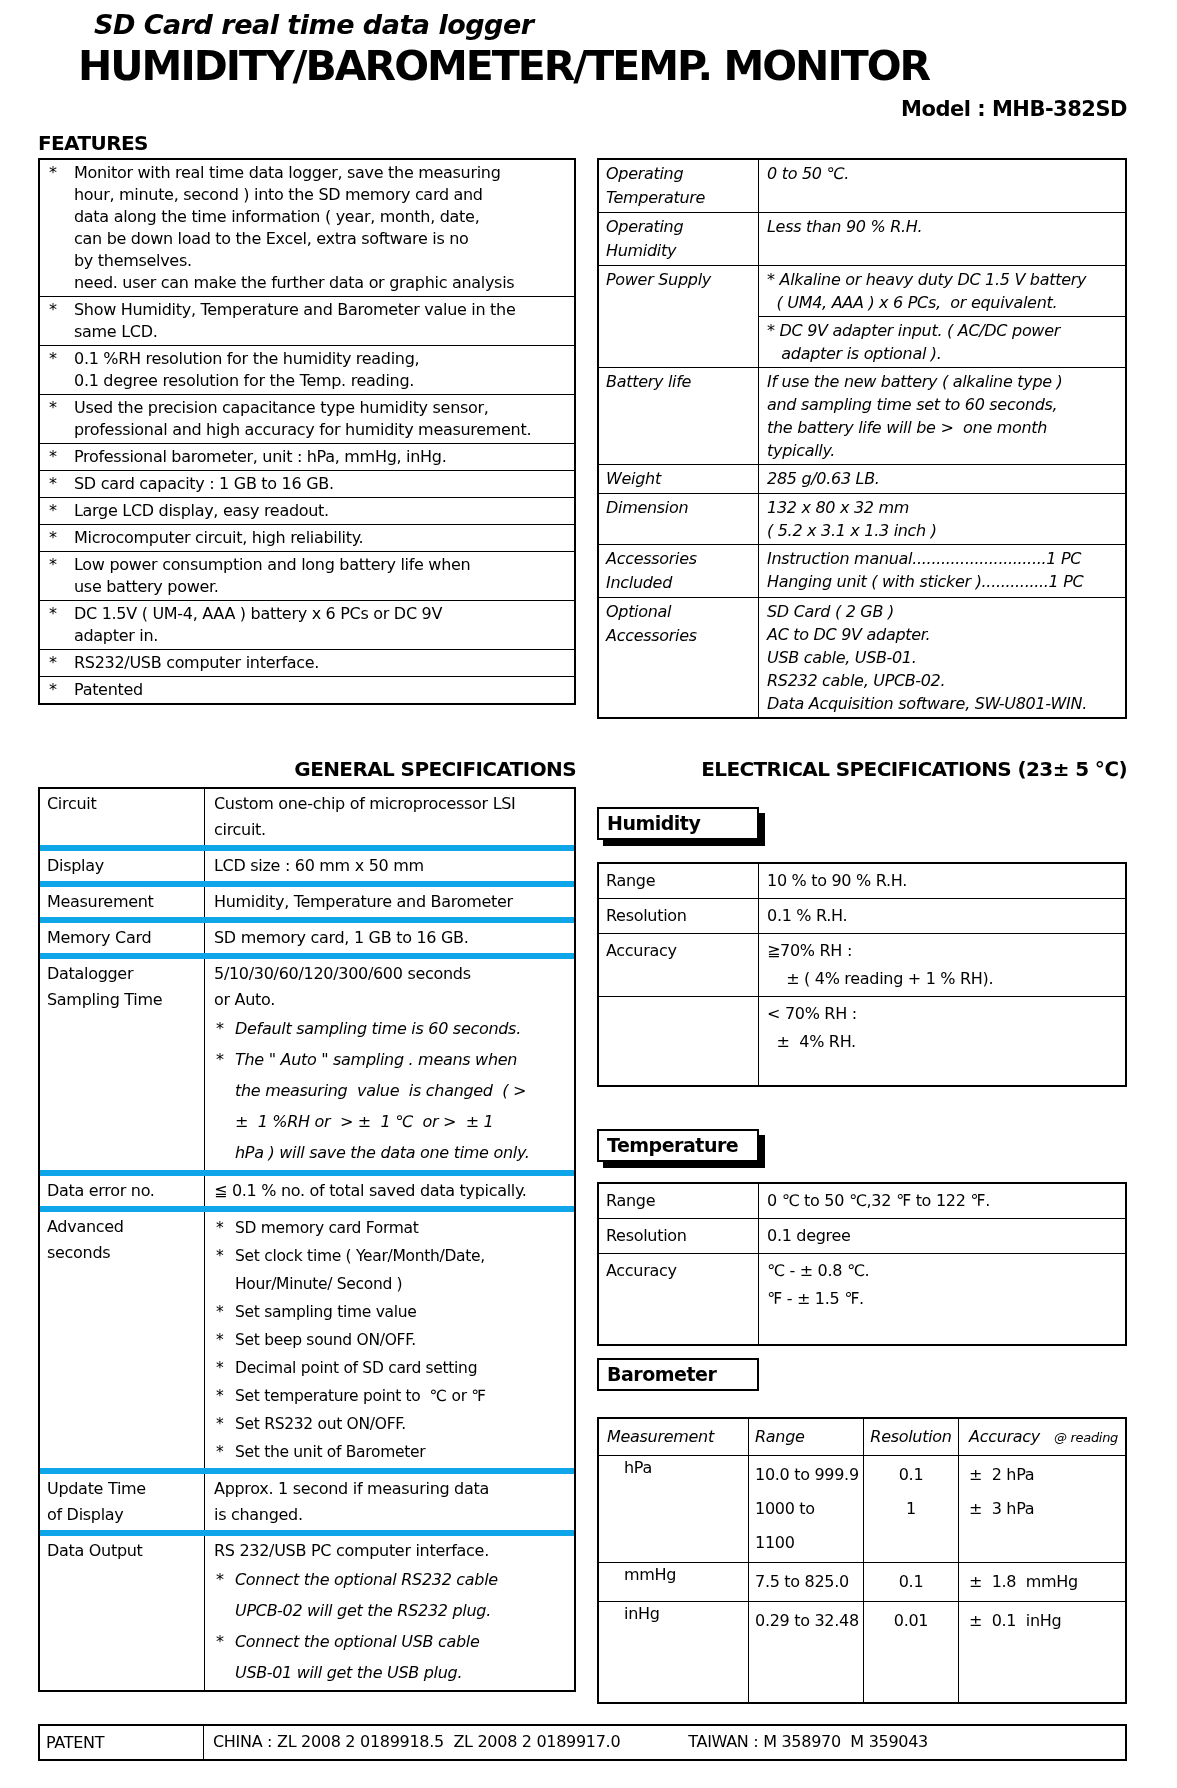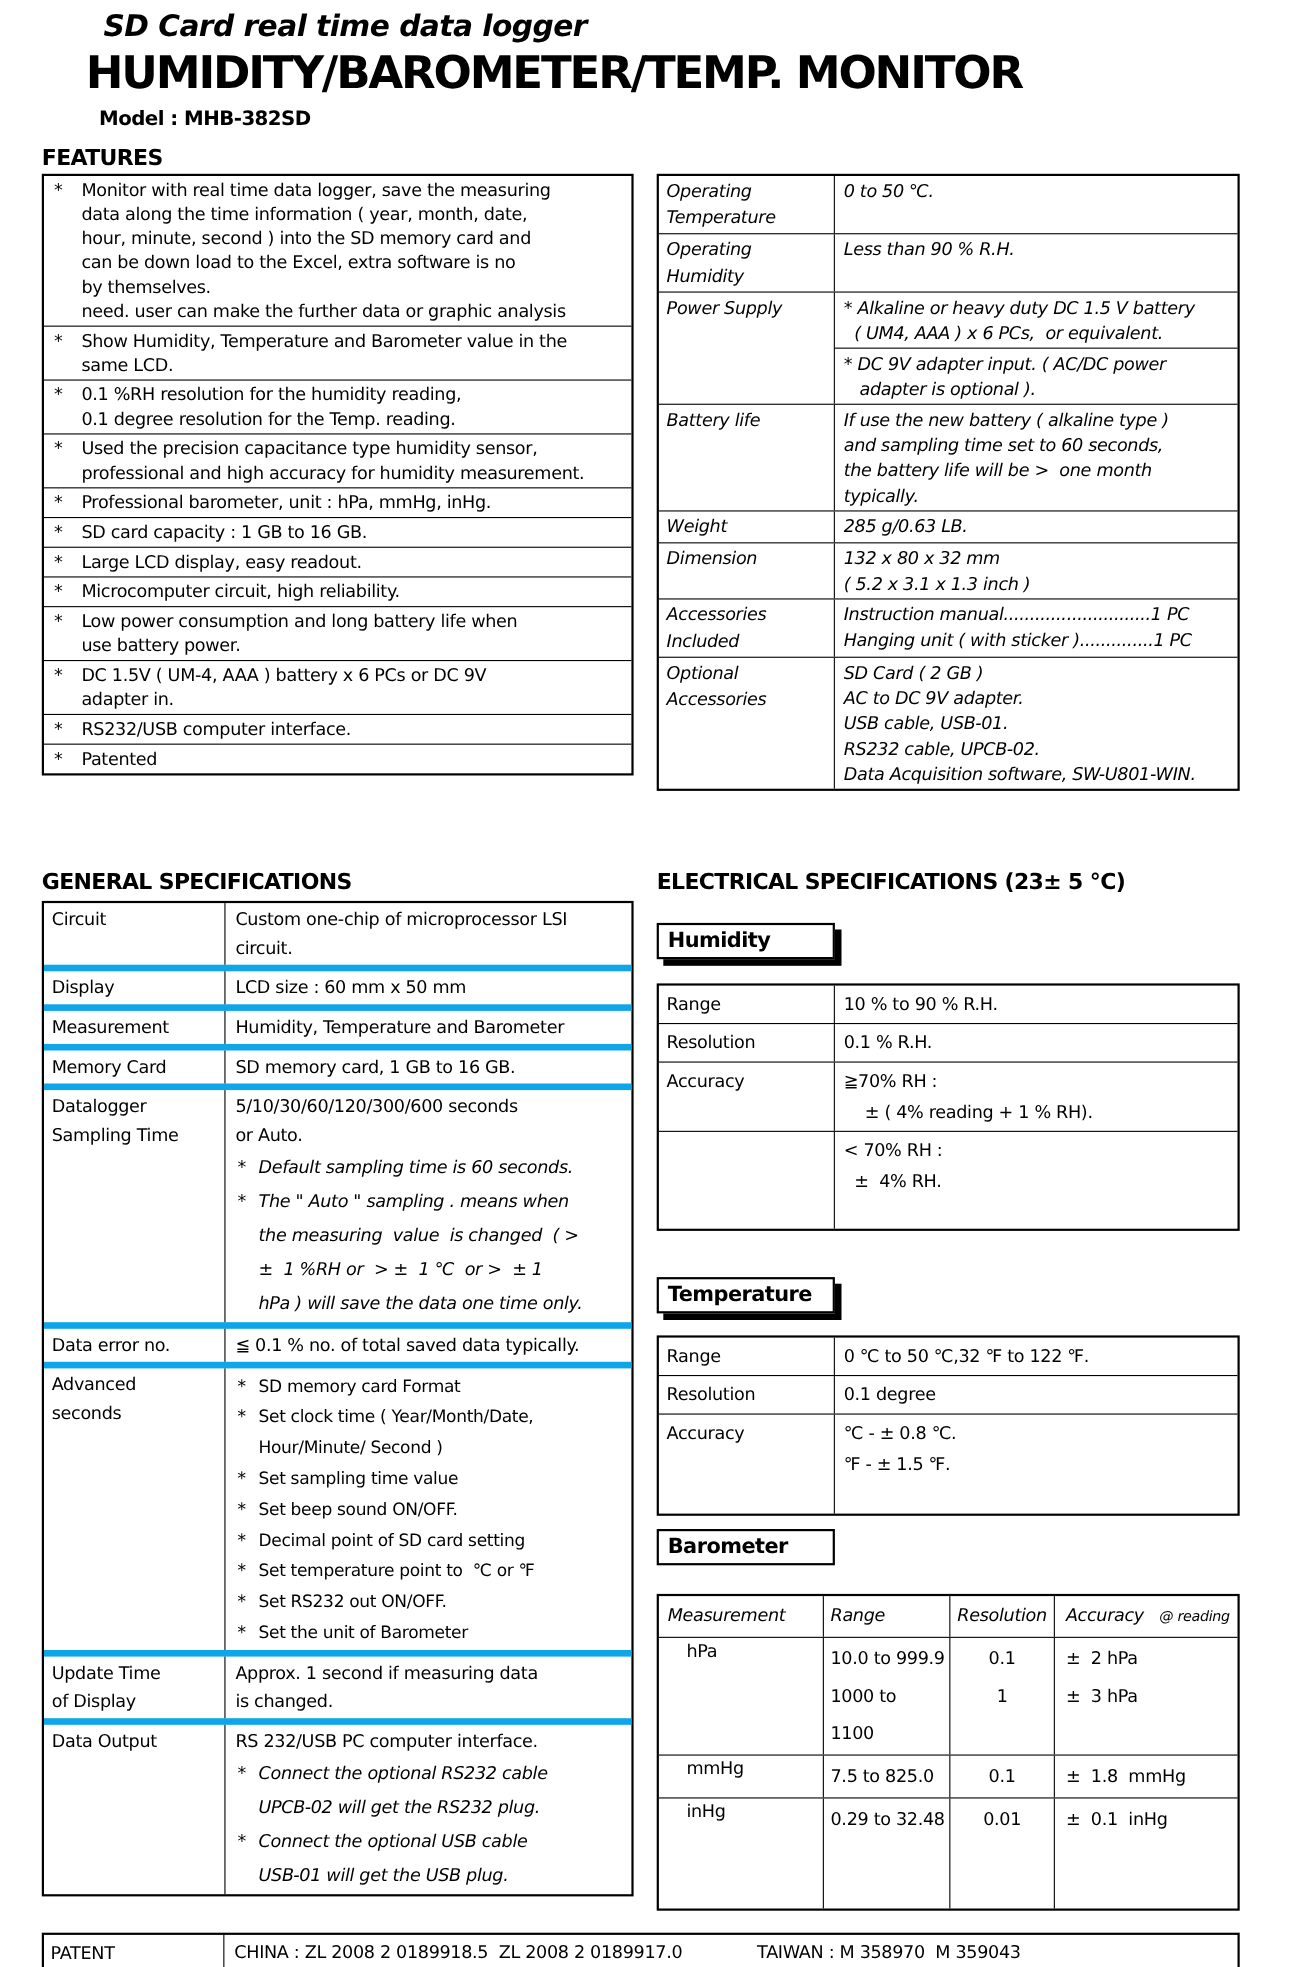--- a/index.html
+++ b/index.html
@@ -2,27 +2,27 @@
 <html><head>
 <meta charset="utf-8">
 <style>
   html,body{margin:0;padding:0;background:#fff;color:#000;}
   body{width:1177px;font-family:"DejaVu Sans",sans-serif;letter-spacing:-0.3px;}
   .page{padding:8px 10px 14px 38px;width:1089px;}
 
   
   .sub{margin-left:56px;font-weight:bold;font-style:italic;font-size:27px;line-height:33px;letter-spacing:-0.5px;}
   .ttl{margin-left:40px;font-weight:bold;font-size:41px;line-height:50px;letter-spacing:-2px;}
-  .mdl{margin-left:52px;font-weight:bold;font-size:18px;line-height:36px;letter-spacing:-0.5px;}
+  .mdl{margin-left:52px;font-weight:bold;font-size:21px;line-height:36px;letter-spacing:-0.5px;text-align:right;}
   .sechead{font-weight:bold;font-size:20px;line-height:24px;letter-spacing:-0.6px;}
 
   .cols{display:flex;gap:21px;align-items:flex-start;}
   .colL{width:538px;flex:none;}
   .colR{width:530px;flex:none;}
-  .heads2{margin-top:70px;}
+  .heads2{margin-top:38px;text-align:right;}
   .cols.specrow{margin-top:6px;}
 
   .t{border:2px solid #000;box-sizing:border-box;background:#fff;}
   .line{line-height:22px;white-space:pre-wrap;font-size:16px;}
 
   
   .feat-left{width:538px;margin-top:3px;}
   .fl-row{position:relative;padding:2px 4px 2px 34px;border-top:1px solid #000;}
   .fl-row:first-child{border-top:0;}
   .fl-star{position:absolute;left:9px;top:2px;font-size:16px;line-height:22px;}
@@ -104,22 +104,22 @@
   <div class="ttl">HUMIDITY/BAROMETER/TEMP. MONITOR</div>
   <div class="mdl">Model : MHB-382SD</div>
 
   <div class="sechead featheading">FEATURES</div>
 
   <div class="cols">
     <div class="t feat-left" id="featLeft">
         <div class="fl-row">
           <span class="fl-star">*</span>
           <div class="line">Monitor with real time data logger, save the measuring</div>
+          <div class="line">hour, minute, second ) into the SD memory card and</div>
           <div class="line">data along the time information ( year, month, date,</div>
-          <div class="line">hour, minute, second ) into the SD memory card and</div>
           <div class="line">can be down load to the Excel, extra software is no</div>
           <div class="line">by themselves.</div>
           <div class="line">need. user can make the further data or graphic analysis</div>
         </div>
         <div class="fl-row">
           <span class="fl-star">*</span>
           <div class="line">Show Humidity, Temperature and Barometer value in the</div>
           <div class="line">same LCD.</div>
         </div>
         <div class="fl-row">

